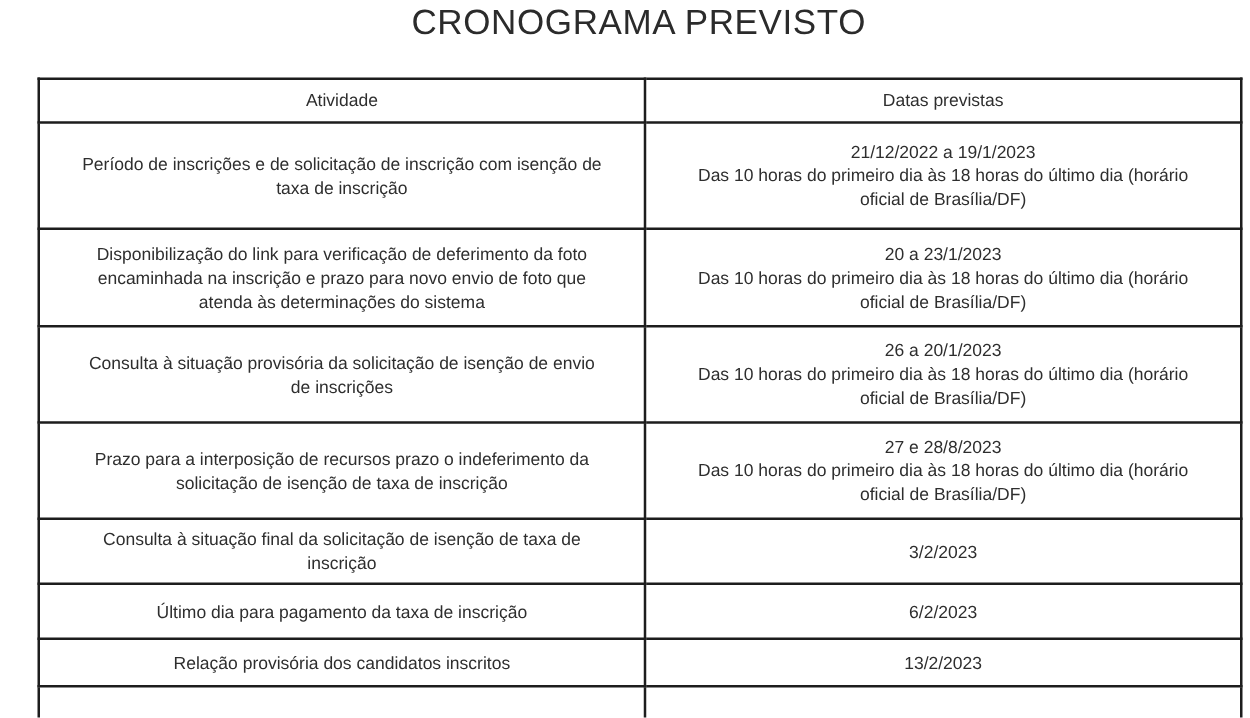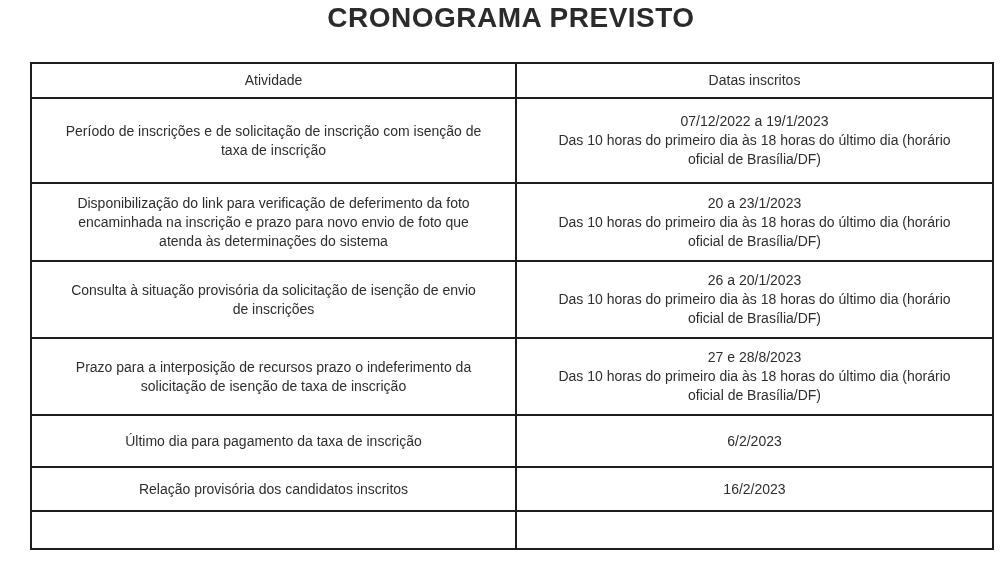--- a/index.html
+++ b/index.html
@@ -13,21 +13,21 @@
   }
   .content {
     padding-left: 30px;
     width: 992px;
   }
   .title {
     margin: 3px 0 0 0;
     width: 962px;
     text-align: center;
     font-size: 28px;
-    font-weight: 700;
+    font-weight: 400;
     letter-spacing: 0.5px;
     color: #2b2b2b;
     line-height: 30px;
   }
   table.schedule {
     margin-top: 29px;
     border-collapse: collapse;
     table-layout: fixed;
     width: 962px;
   }
@@ -43,49 +43,49 @@
     padding: 4px 20px;
     color: #2e2e2e;
   }
   thead th { height: 35px; }
   tbody tr:nth-child(1) td { height: 85px; }
   tbody tr:nth-child(2) td { height: 78px; margin-left: 12px; }
   tbody tr:nth-child(3) td { height: 77px; }
   tbody tr:nth-child(4) td { height: 77px; }
   tbody tr:nth-child(5) td { height: 52px; }
   tbody tr:nth-child(6) td { height: 44px; }
-  tbody tr:nth-child(7) td { height: 38px; font-weight: bold; }
+  tbody tr:nth-child(7) td { height: 38px; }
   tbody tr:nth-child(8) td { height: 40px; }
   .line { display: block; }
 </style>
 </head>
 <body>
 
 <div class="content">
   <h1 class="title">CRONOGRAMA PREVISTO</h1>
 
   <table class="schedule">
     <colgroup>
       <col class="c-atividade">
       <col class="c-datas">
     </colgroup>
     <thead>
       <tr>
         <th>Atividade</th>
-        <th>Datas inscritos</th>
+        <th>Datas previstas</th>
       </tr>
     </thead>
     <tbody>
   <tr>
     <td class="cell-atividade">
             <div class="line">Período de inscrições e de solicitação de inscrição com isenção de</div>
             <div class="line">taxa de inscrição</div>
           </td>
     <td class="cell-datas">
-            <div class="line">07/12/2022 a 19/1/2023</div>
+            <div class="line">21/12/2022 a 19/1/2023</div>
             <div class="line">Das 10 horas do primeiro dia às 18 horas do último dia (horário</div>
             <div class="line">oficial de Brasília/DF)</div>
           </td>
   </tr>
 
   <tr>
     <td class="cell-atividade">
             <div class="line">Disponibilização do link para verificação de deferimento da foto</div>
             <div class="line">encaminhada na inscrição e prazo para novo envio de foto que</div>
             <div class="line">atenda às determinações do sistema</div>
@@ -114,36 +114,45 @@
             <div class="line">Prazo para a interposição de recursos prazo o indeferimento da</div>
             <div class="line">solicitação de isenção de taxa de inscrição</div>
           </td>
     <td class="cell-datas">
             <div class="line">27 e 28/8/2023</div>
             <div class="line">Das 10 horas do primeiro dia às 18 horas do último dia (horário</div>
             <div class="line">oficial de Brasília/DF)</div>
           </td>
   </tr>
 
+  <tr>
+    <td class="cell-atividade">
+            <div class="line">Consulta à situação final da solicitação de isenção de taxa de</div>
+            <div class="line">inscrição</div>
+          </td>
+    <td class="cell-datas">
+            <div class="line">3/2/2023</div>
+          </td>
+  </tr>
 
   <tr>
     <td class="cell-atividade">
             <div class="line">Último dia para pagamento da taxa de inscrição</div>
           </td>
     <td class="cell-datas">
             <div class="line">6/2/2023</div>
           </td>
   </tr>
 
   <tr>
     <td class="cell-atividade">
             <div class="line">Relação provisória dos candidatos inscritos</div>
           </td>
     <td class="cell-datas">
-            <div class="line">16/2/2023</div>
+            <div class="line">13/2/2023</div>
           </td>
   </tr>
 
   <tr>
     <td class="cell-atividade"></td>
     <td class="cell-datas"></td>
   </tr>
 </tbody>
   </table>
 </div>

